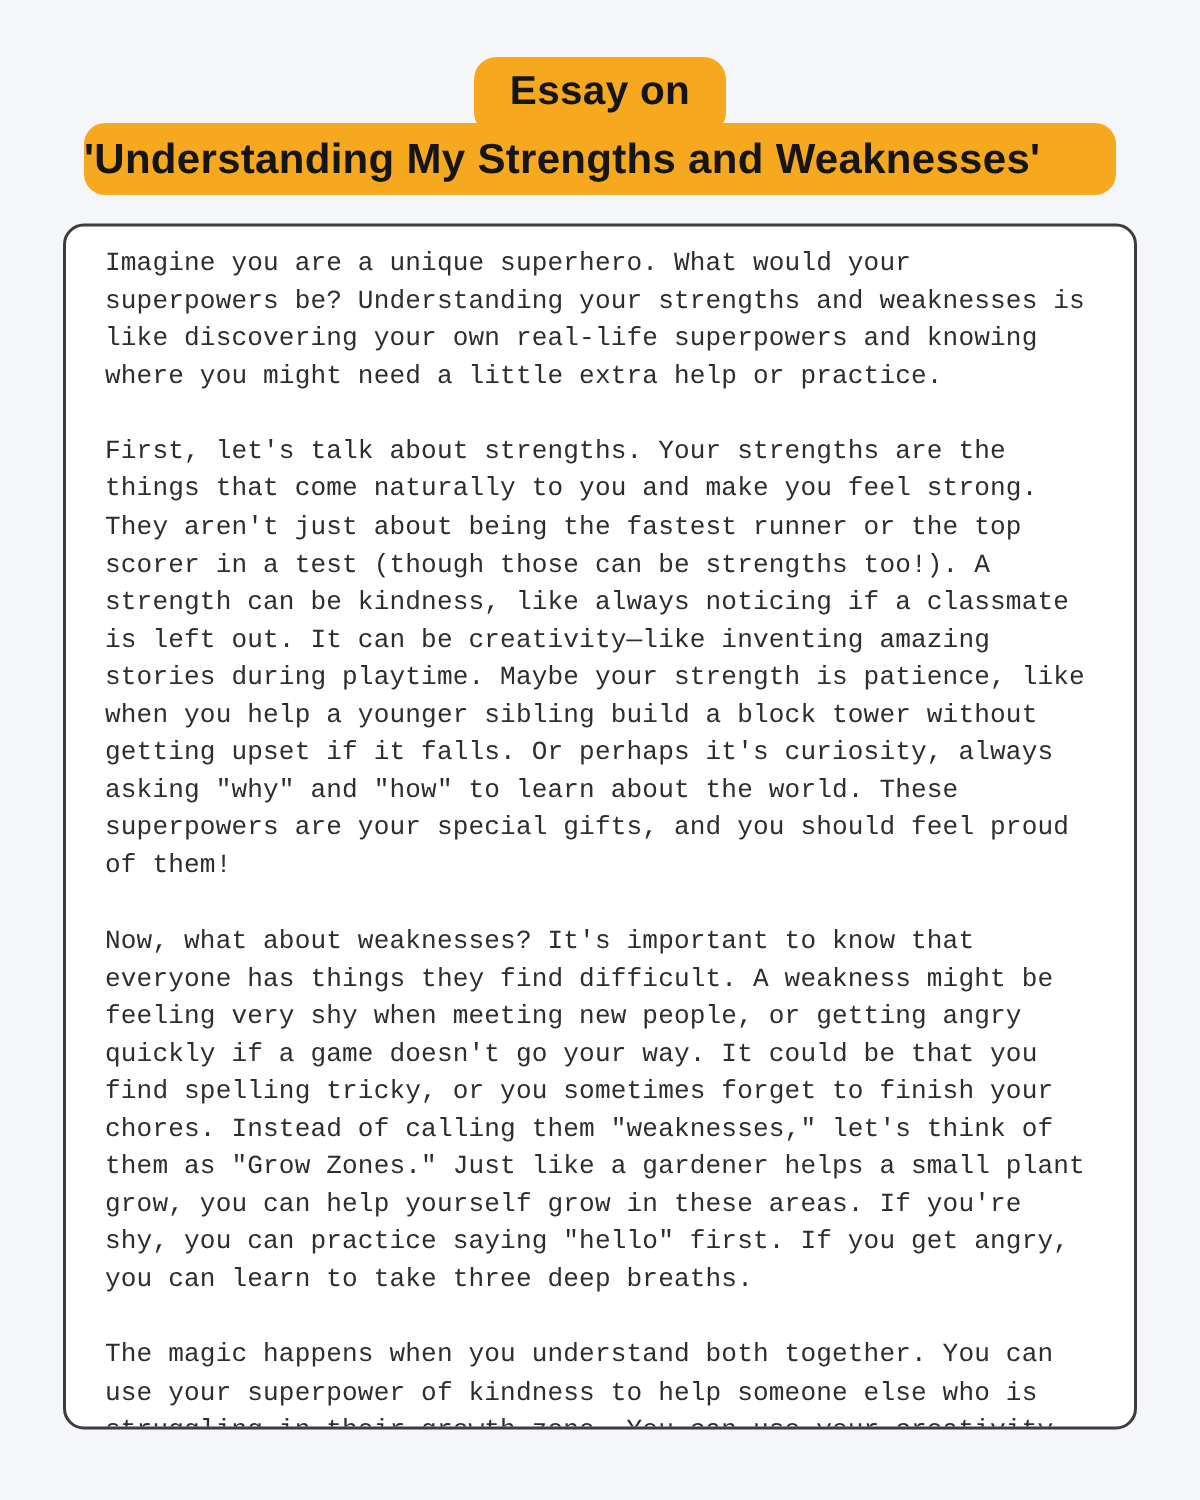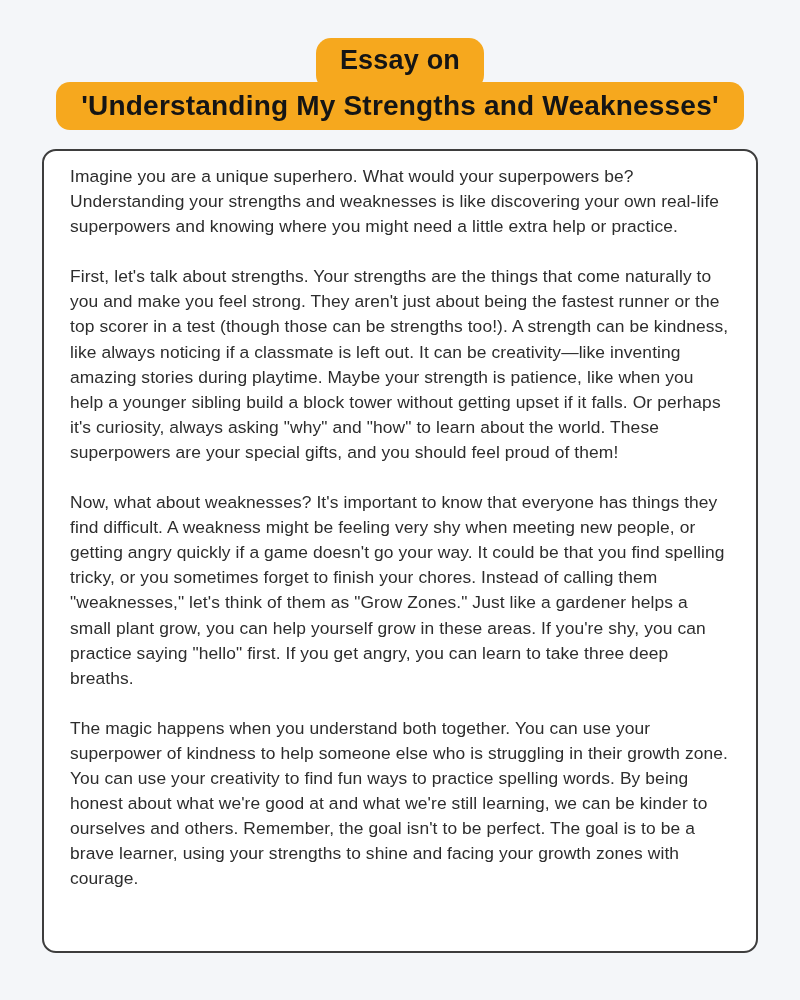--- a/index.html
+++ b/index.html
@@ -38,41 +38,42 @@
     color: #151515;
   }
   .banner {
     width: 688px;
     height: 48px;
     margin: 0 auto;
     background: var(--banner);
     border-radius: 14px;
     display: flex;
     align-items: center;
-    justify-content: center;
+    justify-content: flex-start;
     position: relative;
   }
   .banner h1 {
     font-size: 28px;
     font-weight: bold;
     color: #151515;
     letter-spacing: 0.2px;
     white-space: nowrap;
   }
 
   
   .card {
     width: 716px;
     height: 804px;
     margin: 19px auto 0 auto;
     background: var(--card-bg);
     border: 2px solid var(--card-border);
     border-radius: 14px;
     padding: 13px 26px 20px 26px;
     overflow: hidden;
+    font-family: Liberation Mono, monospace;
   }
   .card p {
     font-size: 17.4px;
     line-height: 25.1px;
     letter-spacing: 0.1px;
     color: var(--ink);
     margin-bottom: 25px;
   }
   .card p:last-child { margin-bottom: 11px; }
 

